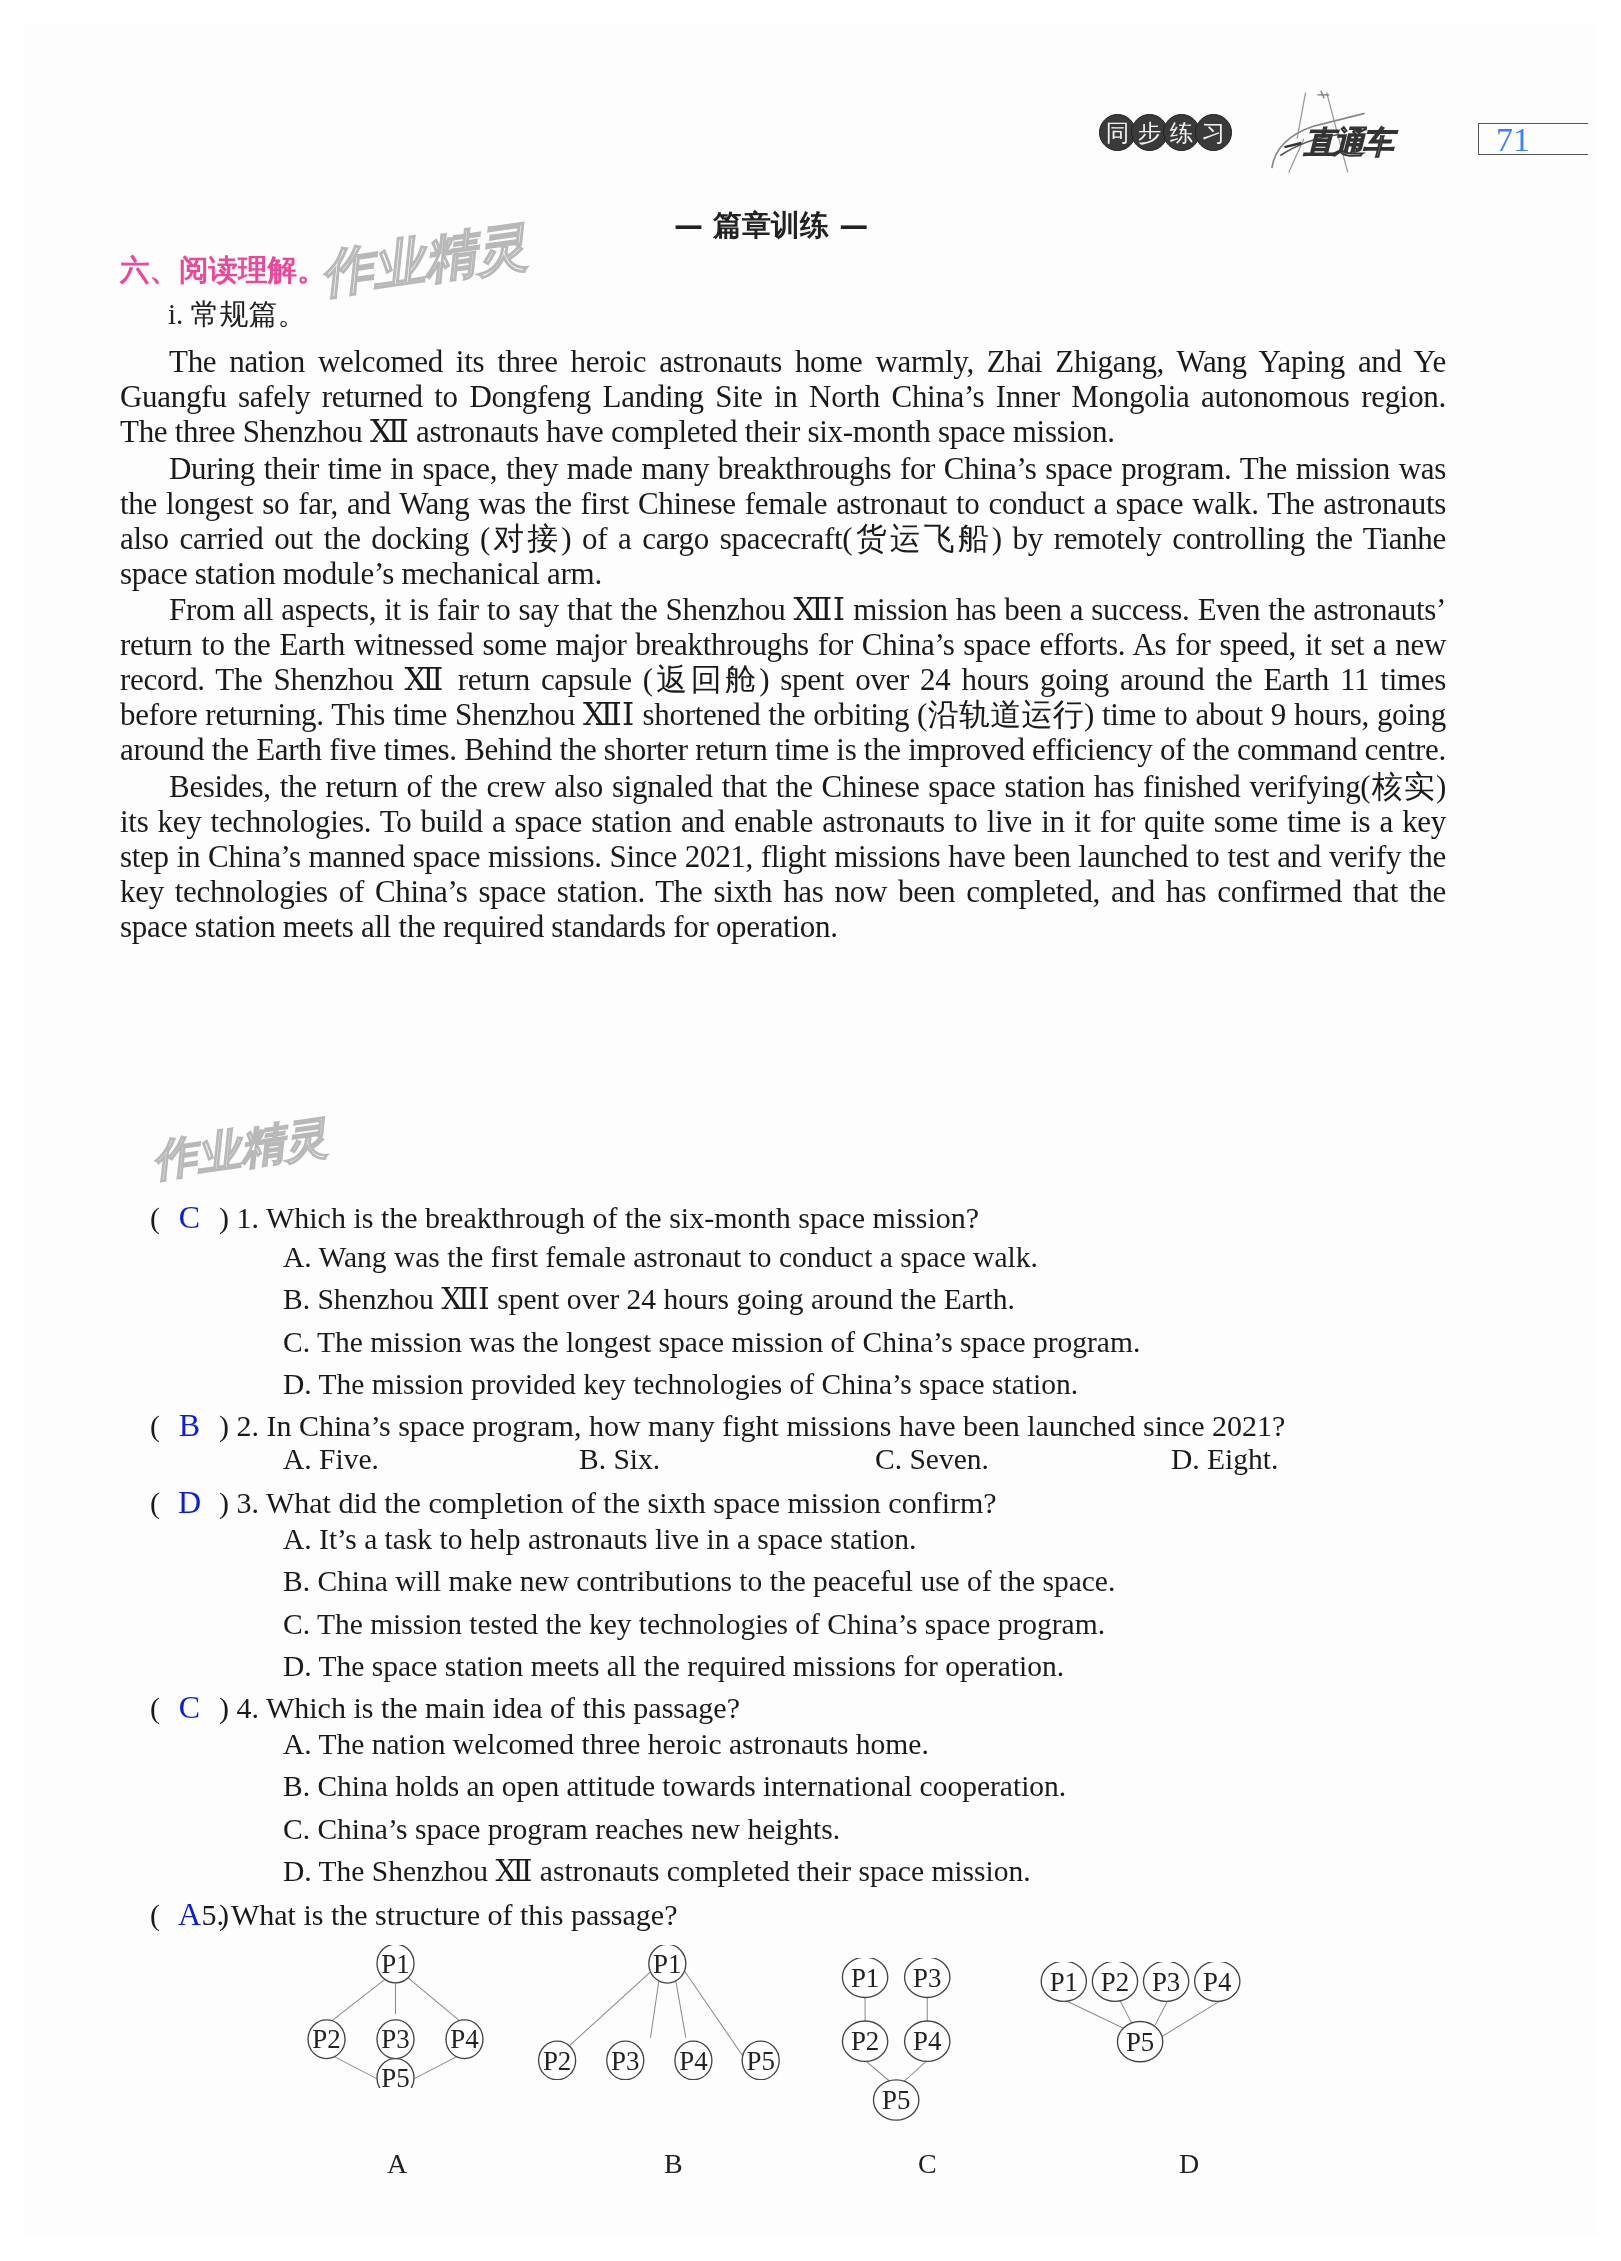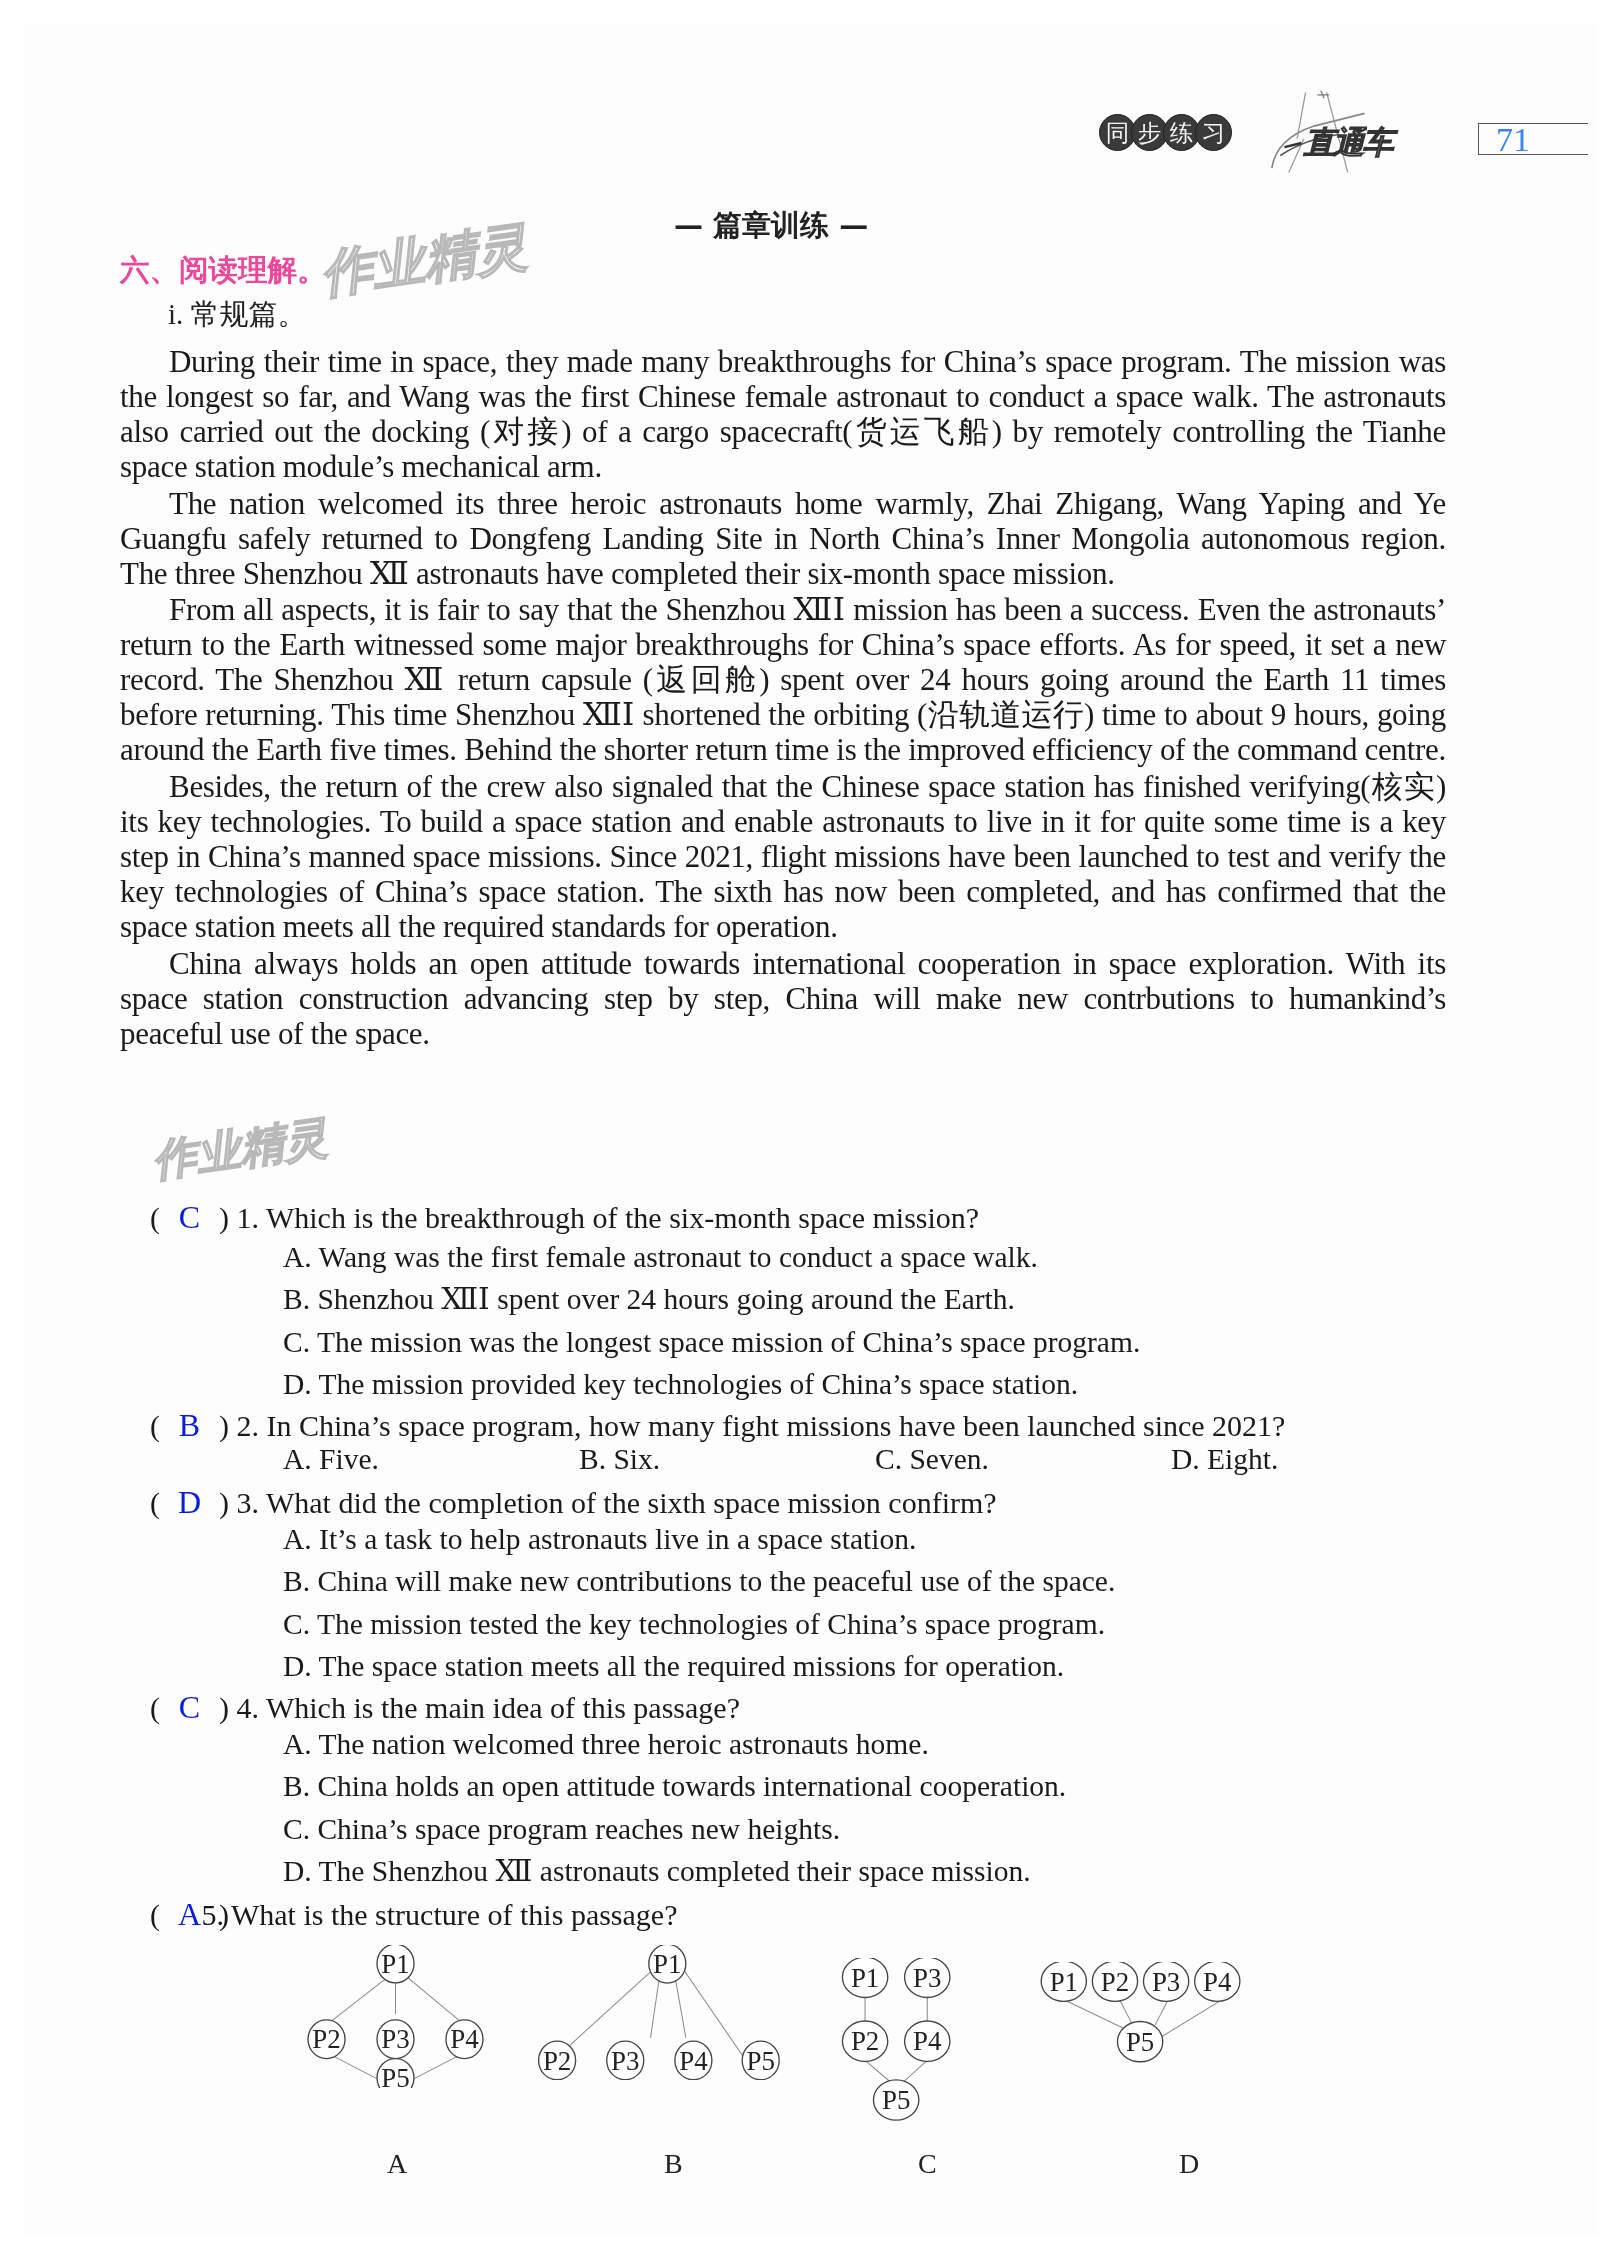--- a/index.html
+++ b/index.html
@@ -69,25 +69,24 @@
 <div class="page-num-box">
   <span class="page-num">71</span>
 </div>
 
 <div class="section-title">— 篇章训练 —</div>
 <div class="part-title">六、阅读理解。</div>
 <div class="watermark wm1">作业精灵</div>
 <div class="sub-title">i. 常规篇。</div>
 
 <div class="passage">
+  <p>The nation welcomed its three heroic astronauts home warmly, Zhai Zhigang, Wang Yaping and Ye Guangfu safely returned to Dongfeng Landing Site in North China’s Inner Mongolia autonomous region. The three Shenzhou Ⅻ astronauts have completed their six-month space mission.</p>
   <p>During their time in space, they made many breakthroughs for China’s space program. The mission was the longest so far, and Wang was the first Chinese female astronaut to conduct a space walk. The astronauts also carried out the docking (对接) of a cargo spacecraft(货运飞船) by remotely controlling the Tianhe space station module’s mechanical arm.</p>
-  <p>The nation welcomed its three heroic astronauts home warmly, Zhai Zhigang, Wang Yaping and Ye Guangfu safely returned to Dongfeng Landing Site in North China’s Inner Mongolia autonomous region. The three Shenzhou Ⅻ astronauts have completed their six-month space mission.</p>
   <p>From all aspects, it is fair to say that the Shenzhou ⅫⅠ mission has been a success. Even the astronauts’ return to the Earth witnessed some major breakthroughs for China’s space efforts. As for speed, it set a new record. The Shenzhou Ⅻ return capsule (返回舱) spent over 24 hours going around the Earth 11 times before returning. This time Shenzhou ⅫⅠ shortened the orbiting (沿轨道运行) time to about 9 hours, going around the Earth five times. Behind the shorter return time is the improved efficiency of the command centre.</p>
   <p>Besides, the return of the crew also signaled that the Chinese space station has finished verifying(核实) its key technologies. To build a space station and enable astronauts to live in it for quite some time is a key step in China’s manned space missions. Since 2021, flight missions have been launched to test and verify the key technologies of China’s space station. The sixth has now been completed, and has confirmed that the space station meets all the required standards for operation.</p>
-  <p>China always holds an open attitude towards international cooperation in space exploration. With its space station construction advancing step by step, China will make new contrbutions to humankind’s peaceful use of the space.</p>
 </div>
 <div class="watermark wm2">作业精灵</div>
 
 <div class="q" style="top:1200px;">
   <span>(</span><span class="ans">C</span><span>)</span>
   <span class="stem">1. Which is the breakthrough of the six-month space mission?</span>
 </div>
 <div class="opt" style="top:1240px;">A. Wang was the first female astronaut to conduct a space walk.</div>
 <div class="opt" style="top:1282px;">B. Shenzhou ⅫⅠ spent over 24 hours going around the Earth.</div>
 <div class="opt" style="top:1325px;">C. The mission was the longest space mission of China’s space program.</div>

